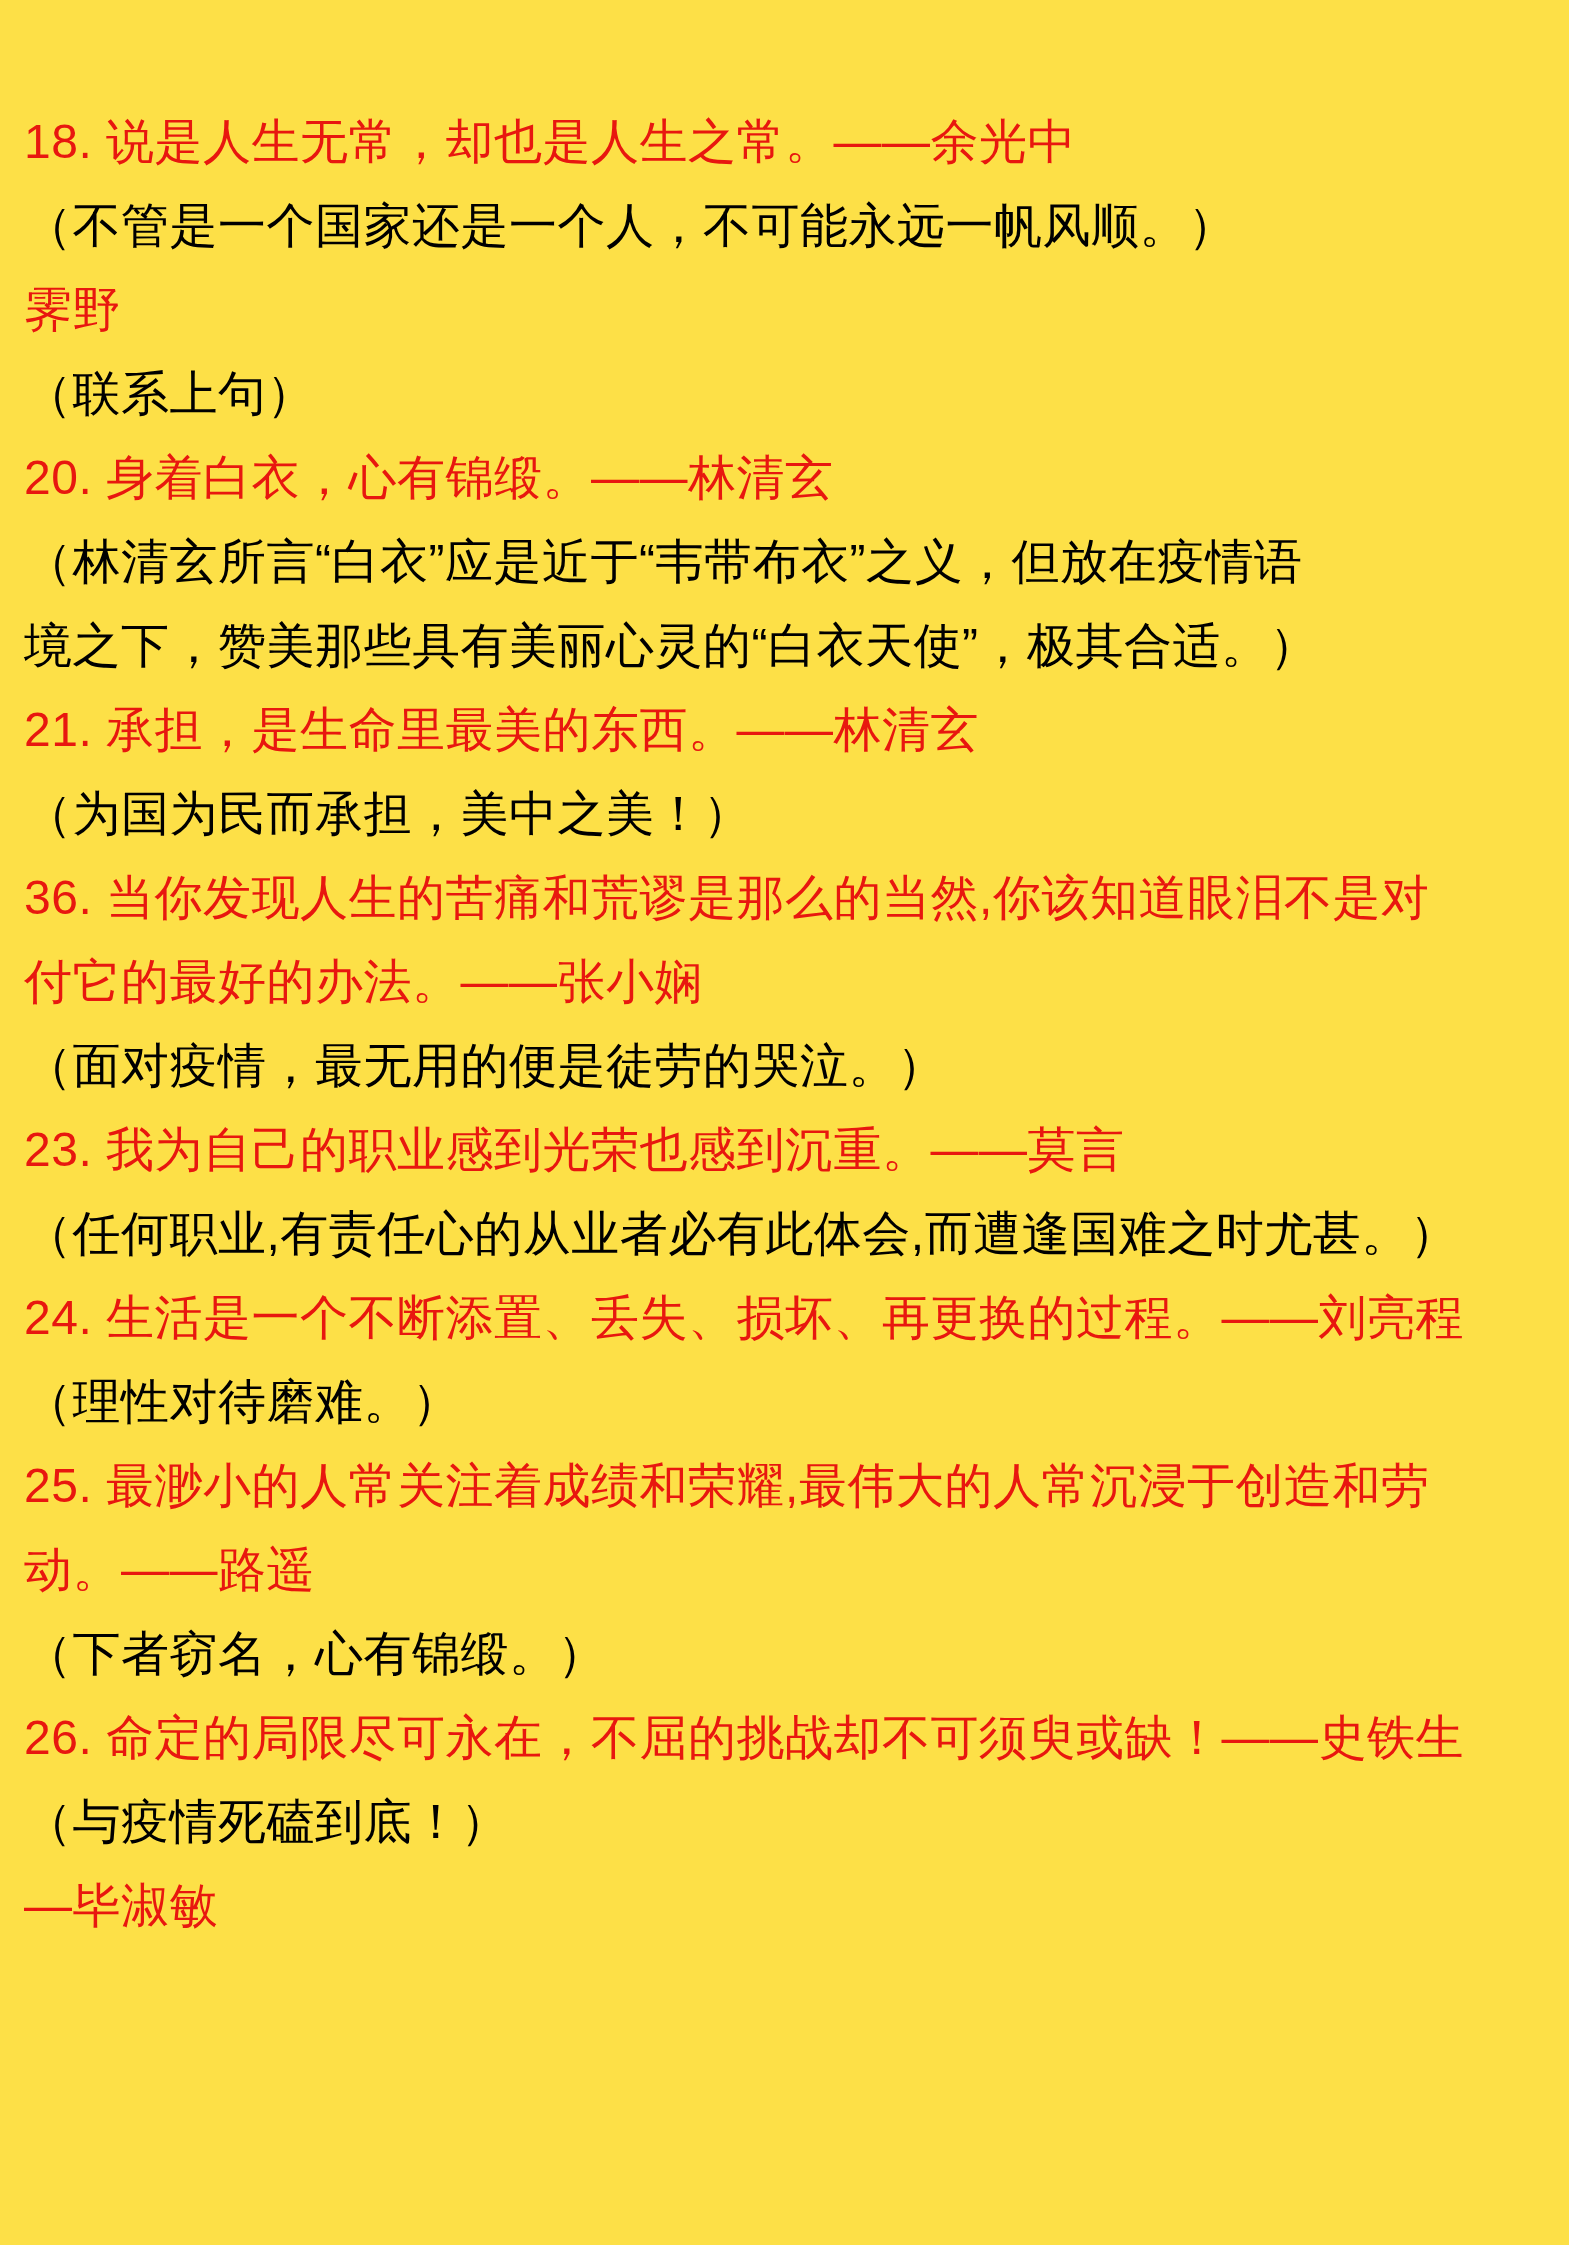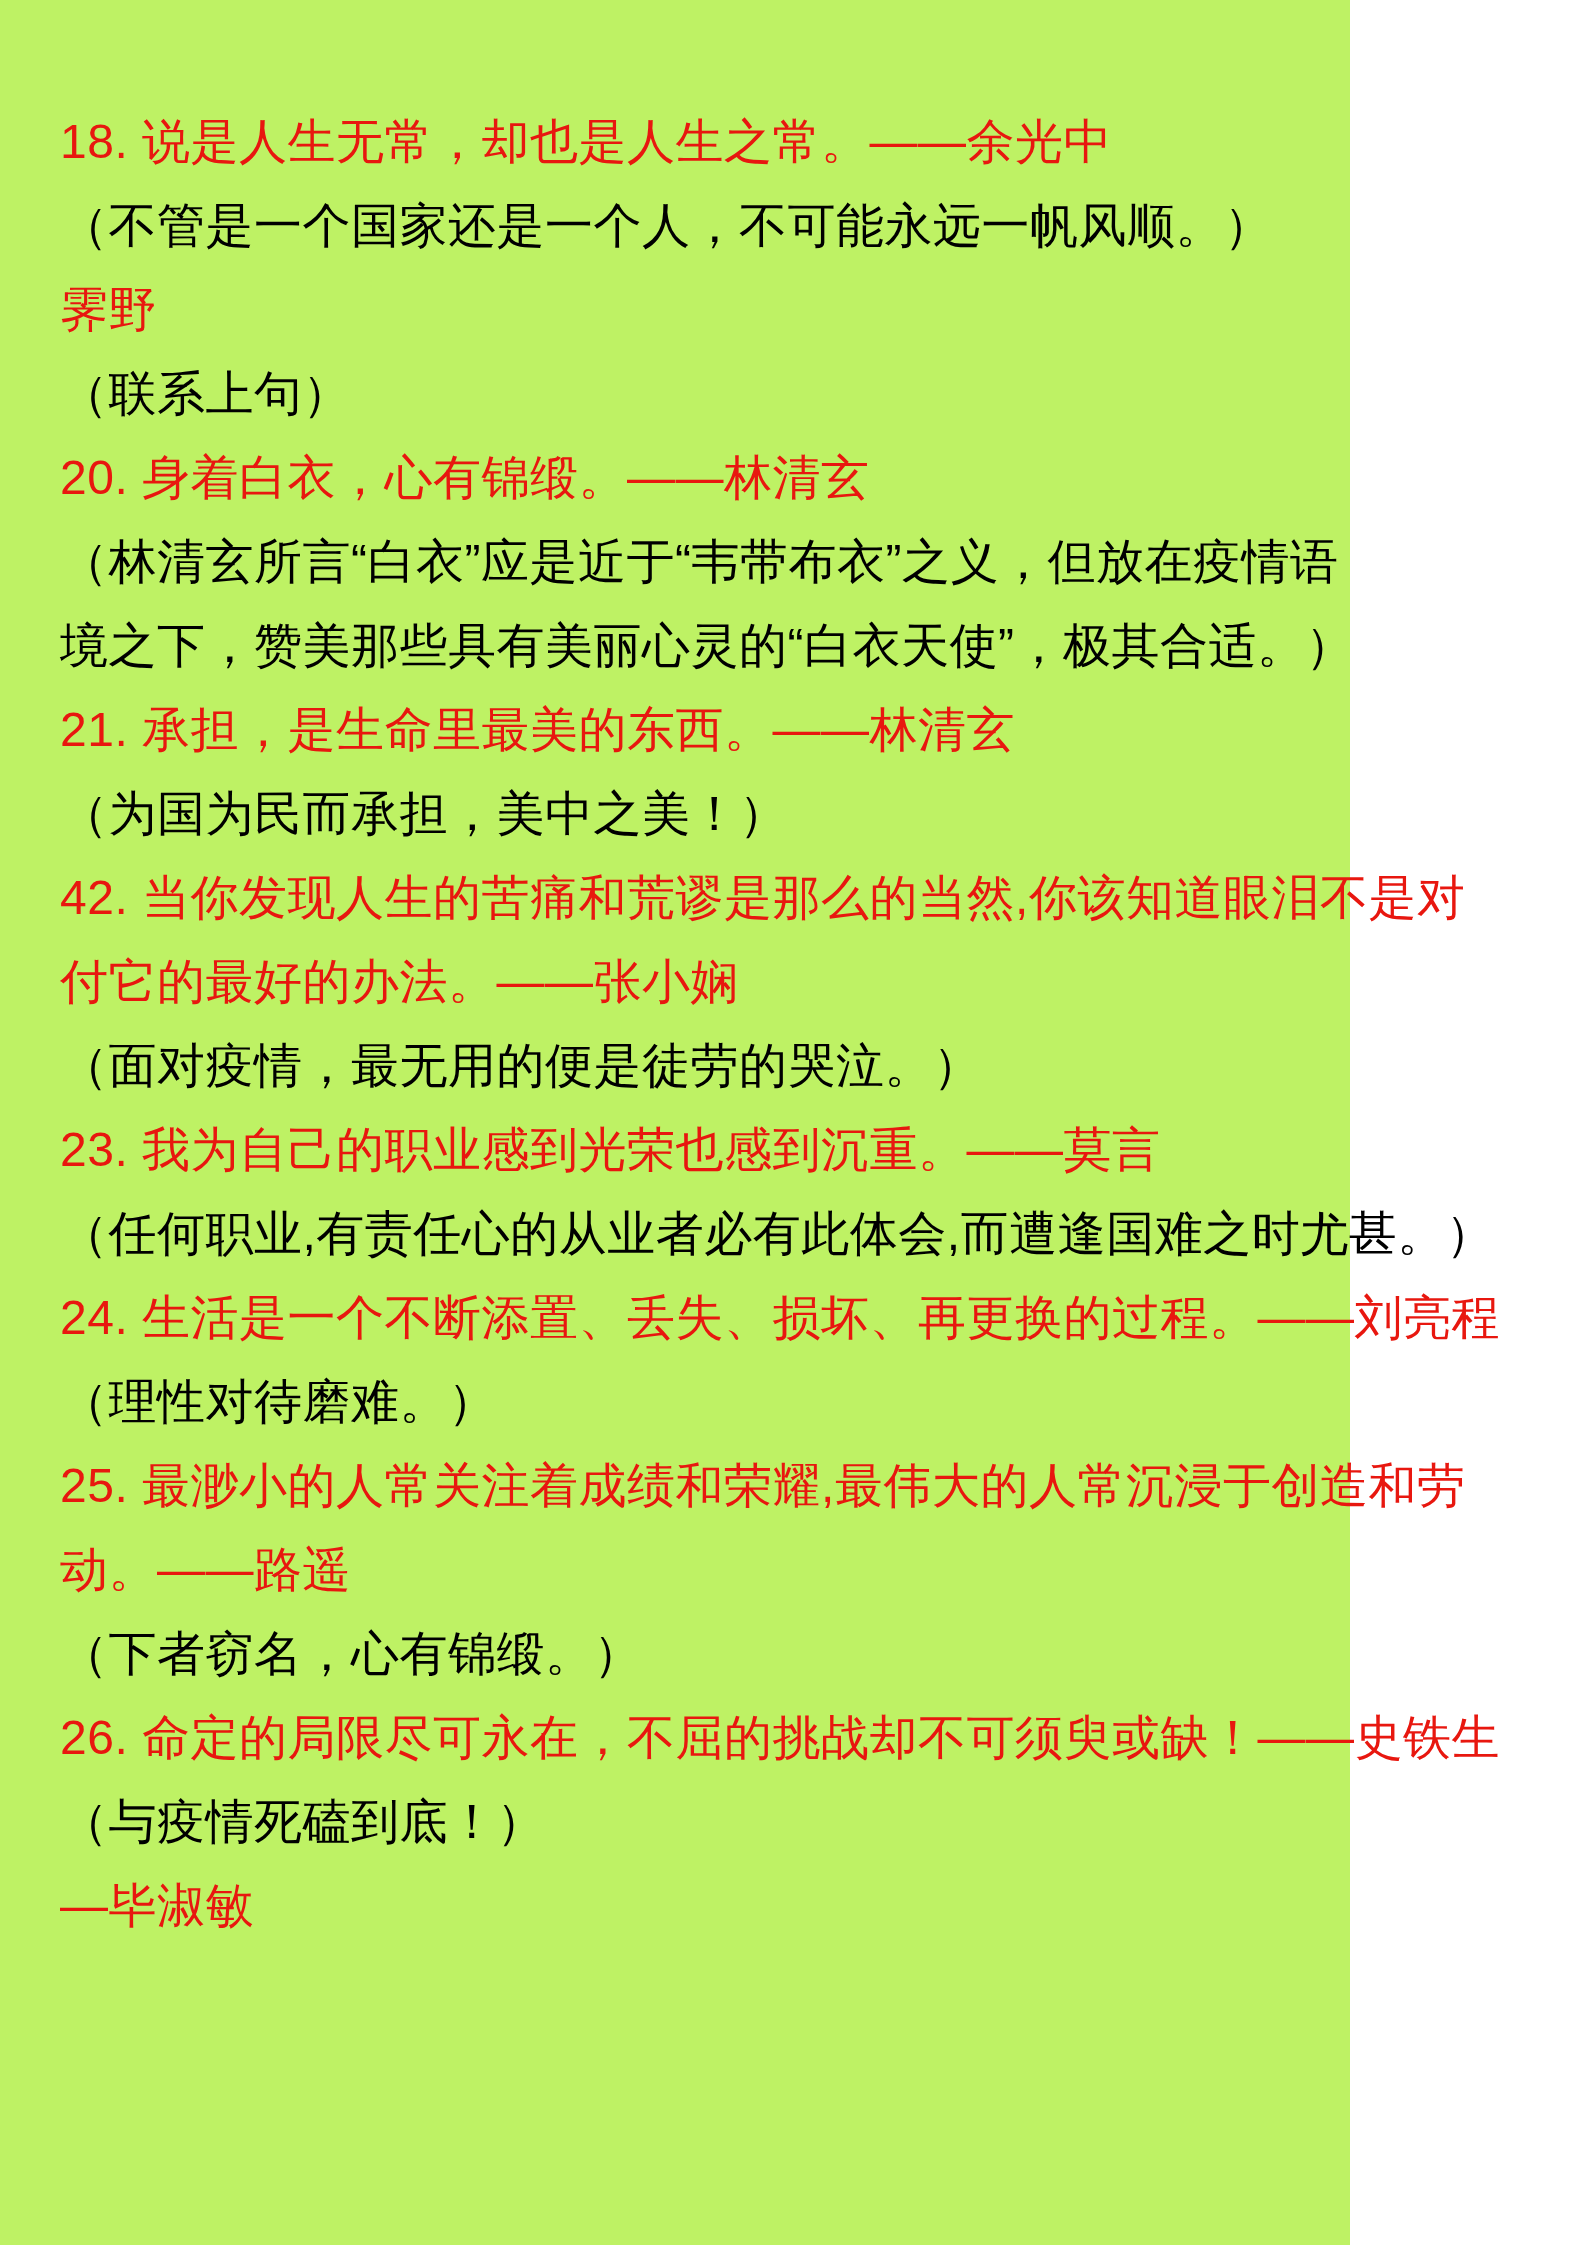--- a/index.html
+++ b/index.html
@@ -8,24 +8,24 @@
     background: #ffffff;
   }
   body {
     width: 1587px;
     height: 2245px;
     font-family: "Liberation Sans", sans-serif;
     overflow: hidden;
   }
   .doc-page {
     box-sizing: border-box;
-    width: 1350px;
+    width: 1569px;
     height: 2245px;
-    padding: 100px 56px 0 60px;
-    background: #bef264;
+    padding: 100px 56px 0 24px;
+    background: #fde047;
   }
   .line {
     height: 84px;
     line-height: 84px;
     font-size: 48px;
     white-space: pre;
     letter-spacing: 0.5px;
     font-weight: 400;
   }
   .quote {
@@ -41,21 +41,21 @@
 <div class="doc-page">
   <div class="line quote">18. 说是人生无常，却也是人生之常。——余光中</div>
   <div class="line comment">（不管是一个国家还是一个人，不可能永远一帆风顺。）</div>
   <div class="line quote">霁野</div>
   <div class="line comment">（联系上句）</div>
   <div class="line quote">20. 身着白衣，心有锦缎。——林清玄</div>
   <div class="line comment">（林清玄所言“白衣”应是近于“韦带布衣”之义，但放在疫情语</div>
   <div class="line comment">境之下，赞美那些具有美丽心灵的“白衣天使”，极其合适。）</div>
   <div class="line quote">21. 承担，是生命里最美的东西。——林清玄</div>
   <div class="line comment">（为国为民而承担，美中之美！）</div>
-  <div class="line quote">42. 当你发现人生的苦痛和荒谬是那么的当然,你该知道眼泪不是对</div>
+  <div class="line quote">36. 当你发现人生的苦痛和荒谬是那么的当然,你该知道眼泪不是对</div>
   <div class="line quote">付它的最好的办法。——张小娴</div>
   <div class="line comment">（面对疫情，最无用的便是徒劳的哭泣。）</div>
   <div class="line quote">23. 我为自己的职业感到光荣也感到沉重。——莫言</div>
   <div class="line comment">（任何职业,有责任心的从业者必有此体会,而遭逢国难之时尤甚。）</div>
   <div class="line quote">24. 生活是一个不断添置、丢失、损坏、再更换的过程。——刘亮程</div>
   <div class="line comment">（理性对待磨难。）</div>
   <div class="line quote">25. 最渺小的人常关注着成绩和荣耀,最伟大的人常沉浸于创造和劳</div>
   <div class="line quote">动。——路遥</div>
   <div class="line comment">（下者窃名，心有锦缎。）</div>
   <div class="line quote">26. 命定的局限尽可永在，不屈的挑战却不可须臾或缺！——史铁生</div>

